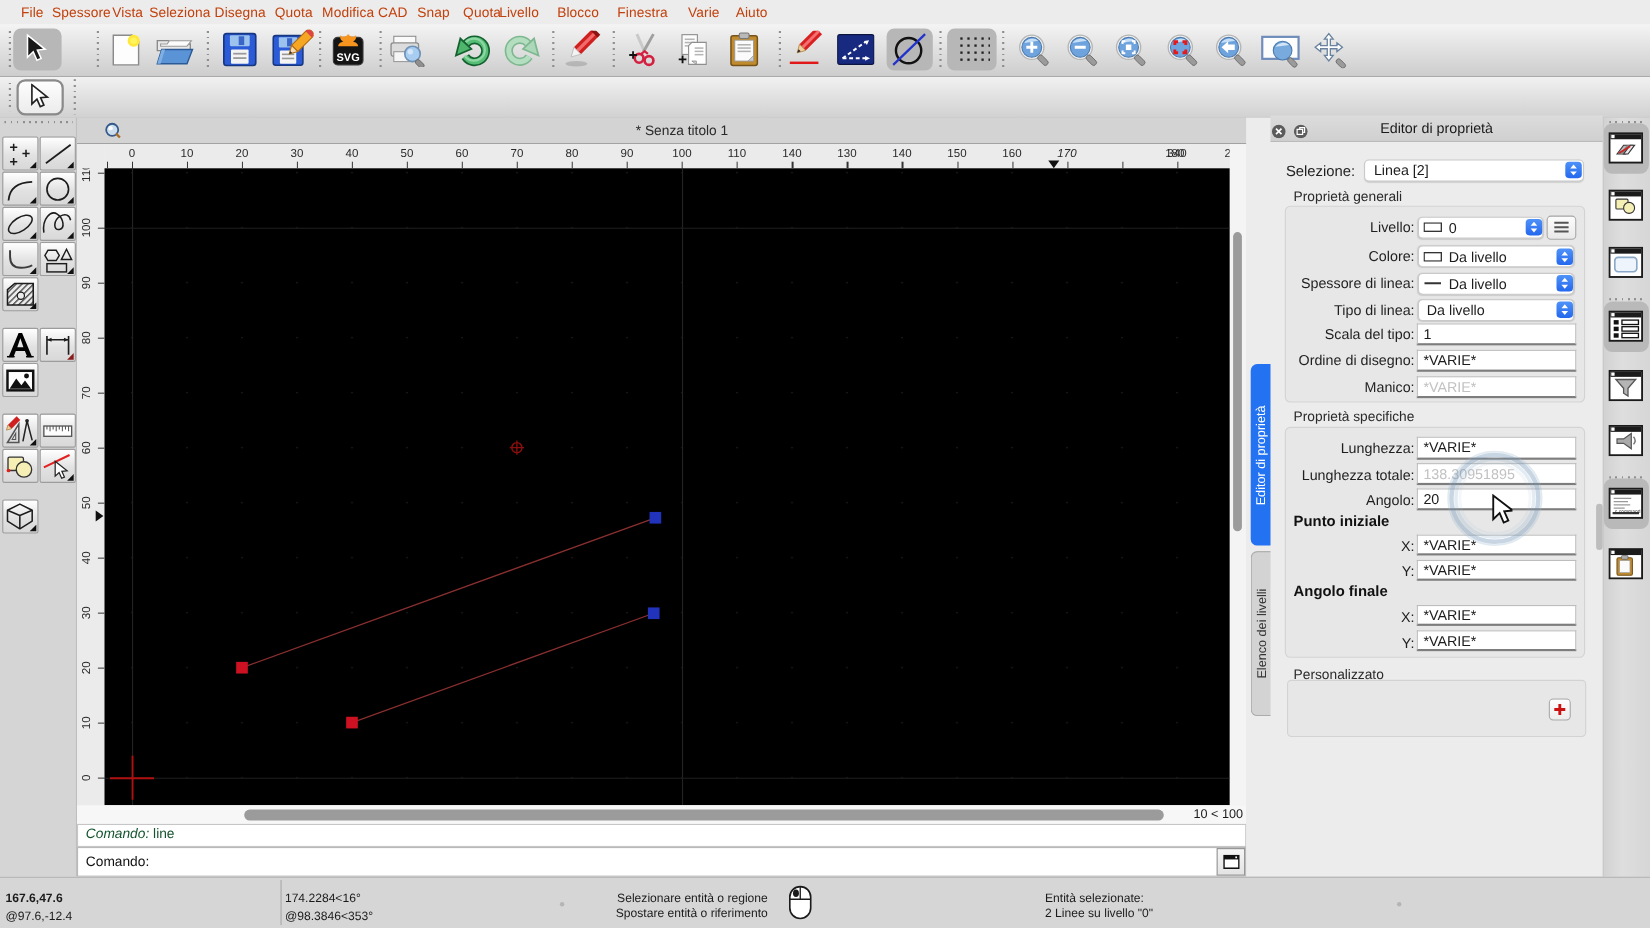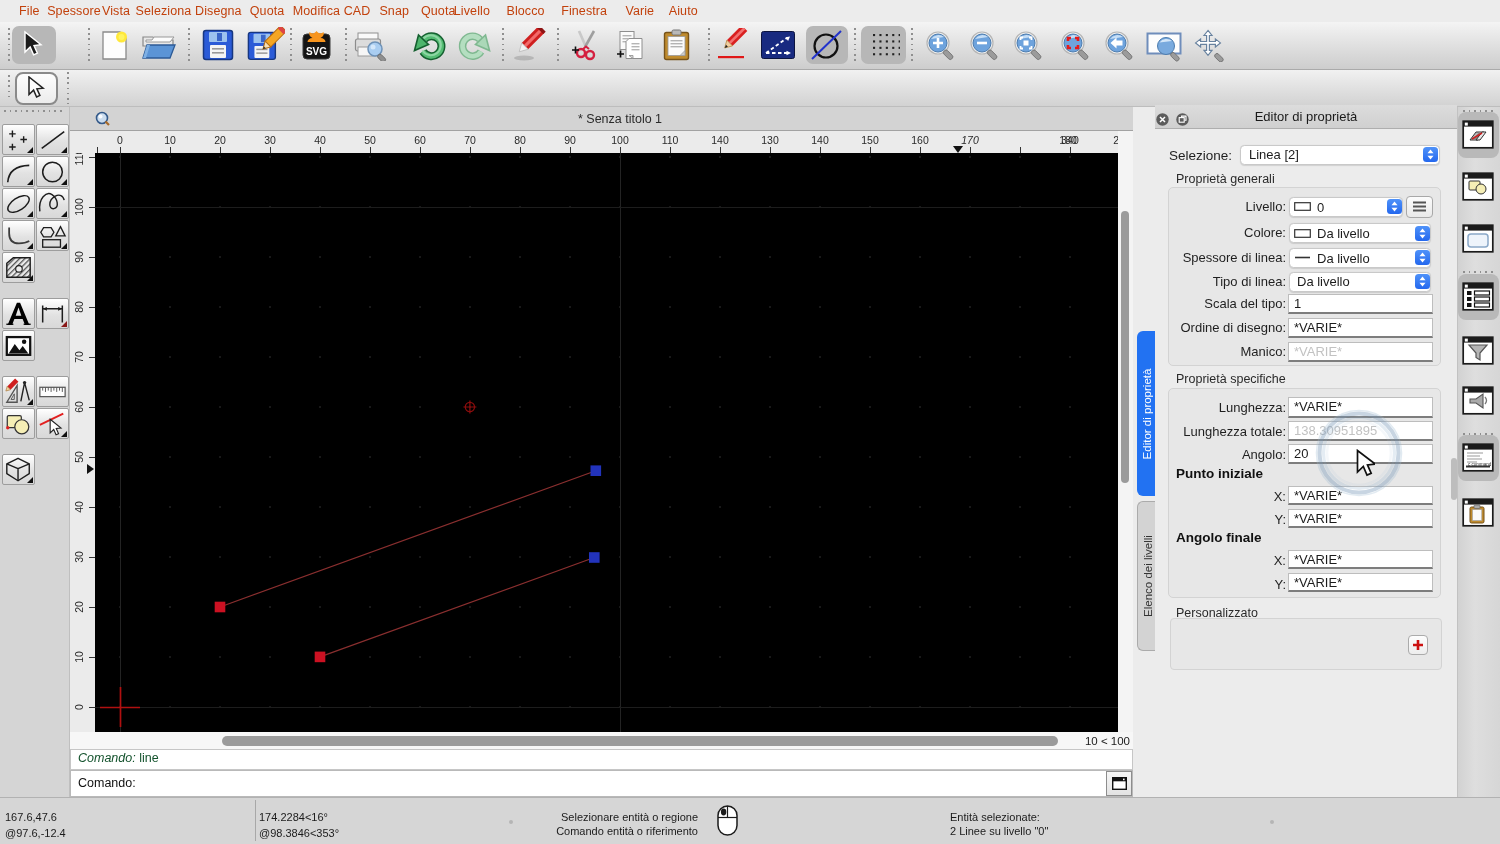--- a/index.html
+++ b/index.html
@@ -613,28 +613,28 @@
     <rect x="1.2" y="1.2" width="29.6" height="26.6" fill="#fff" stroke="#1b1b1b" stroke-width="1.7"></rect>
     <rect x="2" y="2" width="28" height="4.6" fill="#1b1b1b"></rect>
     <rect x="2.8" y="2.6" width="3" height="3" fill="#fff"></rect>
     <g transform="translate(7,7)">
       <rect x="1" y="2" width="14" height="16" rx="1.5" fill="#bf8b2e" stroke="#77531a"></rect>
       <rect x="5" y="0" width="6" height="3.5" rx="1" fill="#aaa" stroke="#666" stroke-width=".7"></rect>
       <rect x="3.4" y="4.6" width="9.4" height="11" fill="#fafafa" stroke="#999" stroke-width=".6"></rect>
     </g>
   </svg>
 <div class="a" style="left:0;top:797px;width:1500px;height:47px;background:#d6d6d6;border-top:1px solid #b2b2b2;"></div>
-<div class="st" style="left:5px;top:811px;">167.6,47.6</div>
+<div class="st" style="left:5px;top:811px;font-weight:bold;">167.6,47.6</div>
 <div class="st" style="left:5px;top:827px;">@97.6,-12.4</div>
 <div class="a" style="left:255px;top:800px;width:1px;height:41px;background:#a8a8a8;"></div>
 <div class="st" style="left:259px;top:811px;">174.2284&lt;16°</div>
 <div class="st" style="left:259px;top:827px;">@98.3846&lt;353°</div>
 <div class="a" style="left:509px;top:820px;width:4px;height:4px;border-radius:2px;background:#b5b5b5;"></div>
 <div class="st" style="left:498px;top:811px;width:200px;text-align:right;">Selezionare entità o regione</div>
-<div class="st" style="left:498px;top:825px;width:200px;text-align:right;">Comando entità o riferimento</div>
+<div class="st" style="left:498px;top:825px;width:200px;text-align:right;">Spostare entità o riferimento</div>
 <svg class="a" style="left:715px;top:804px;" width="25" height="34" viewBox="0 0 25 34">
     <rect x="3" y="2" width="19" height="29" rx="9.5" fill="#fff" stroke="#1b1b1b" stroke-width="1.5"></rect>
     <path d="M3,13.5 h19" stroke="#1b1b1b" stroke-width="1.2"></path>
     <path d="M12.5,2 v11.5" stroke="#1b1b1b" stroke-width="1.2"></path>
     <ellipse cx="8.6" cy="8" rx="2.7" ry="3.4" fill="#1b1b1b"></ellipse>
   </svg>
 <div class="st" style="left:950px;top:811px;">Entità selezionate:</div>
 <div class="st" style="left:950px;top:825px;">2 Linee su livello "0"</div>
 <div class="a" style="left:1270px;top:820px;width:4px;height:4px;border-radius:2px;background:#b5b5b5;"></div>
 </body></html>

